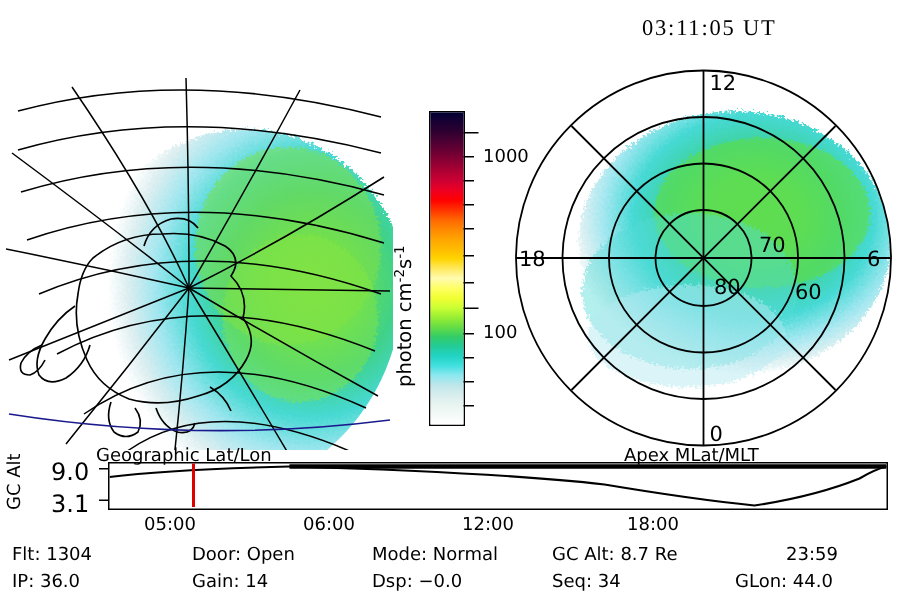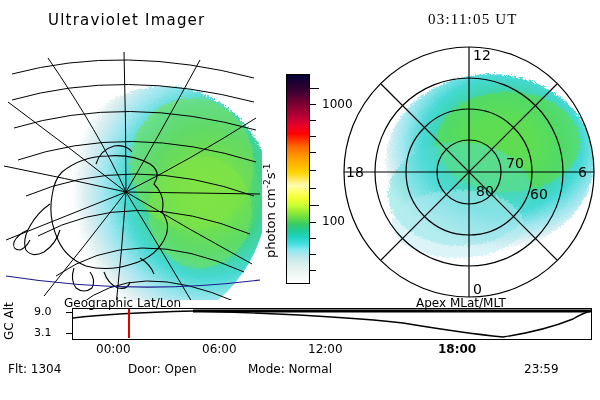--- a/index.html
+++ b/index.html
@@ -30,40 +30,39 @@
   .cb-label{position:absolute;left:322px;font-size:12px;white-space:nowrap;margin-top:16px;}
   #cb-axis-title{position:absolute;left:262px;top:100px;width:16px;
       font-size:13px;white-space:nowrap;transform-origin:left top;
       transform:rotate(-90deg) translate(-158px,0);}
   #cb-axis-title sup{font-size:9px;}
 
   
   #orbit-box{left:72px;top:308px;width:518px;height:30px;border:1px solid #000;}
   #orbit-svg{display:block;}
   #time-marker{position:absolute;left:128px;top:309px;width:2px;height:29px;background:#e00000;}
-  .ylab{position:absolute;font-size:11px;text-align:right;white-space:nowrap;}
+  .ylab{position:absolute;font-size:16px;text-align:right;white-space:nowrap;}
   #ylab-hi{left:34px;top:305px;}
   #ylab-lo{left:34px;top:326px;}
   #ylab-name{position:absolute;left:2px;top:306px;width:14px;font-size:12px;
       white-space:nowrap;transform-origin:left top;transform:rotate(-90deg) translate(-34px,0);}
   .ytick{position:absolute;left:66px;width:6px;height:1px;background:#000;}
   .xtick-lbl{position:absolute;top:342px;font-size:12px;white-space:nowrap;}
 
   
   #status{position:absolute;left:0;top:360px;width:552px;height:40px;font-size:12px;}
   .st-row{position:absolute;left:0;width:600px;height:18px;}
   #st-row0{top:2px;} #st-row1{top:20px;}
   .st-cell{position:absolute;white-space:nowrap;}
   .c0{left:8px;} .c1{left:128px;} .c2{left:248px;} .c3{left:368px;} .c4{left:490px;}
 </style>
 </head>
 <body>
 
 <div id="header" class="abs">
-  <div id="hdr-title" class="hdr-txt">Ultraviolet Imager</div>
   <div id="hdr-time" class="hdr-txt">03:11:05 UT</div>
 </div>
 
 <div id="geo-panel" class="panel">
   <svg width="258" height="256" viewBox="0 0 258 256">
     <defs>
       <clipPath id="geoClip">
           <circle cx="122" cy="148" r="142"></circle>
         </clipPath>
       <radialGradient id="auroraG" cx="0.70" cy="0.44" r="0.62">
@@ -209,25 +208,33 @@
 
 <div id="orbit-box" class="abs">
   <svg id="orbit-svg" width="518" height="30" viewBox="0 0 518 30">
     <path d="M 0 9 Q 40 4 120 2 L 518 2" fill="none" stroke="#000" stroke-width="1.4"></path>
     <path d="M 120 2 Q 260 6 330 14 Q 390 24 430 28 Q 470 22 500 10 Q 510 4 518 2" fill="none" stroke="#000" stroke-width="1.4"></path>
     <path d="M 120 2 L 518 2" fill="none" stroke="#000" stroke-width="3"></path>
   </svg>
 </div>
 <div id="time-marker"></div>
 
-<div class="xtick-lbl" style="left:96px;">00:00</div>
+<div class="xtick-lbl" style="left:96px;">05:00</div>
 <div class="xtick-lbl" style="left:202px;text-align:right;">06:00</div>
 <div class="xtick-lbl" style="left:308px;">12:00</div>
-<div class="xtick-lbl" style="left:438px;font-weight:bold;">18:00</div>
+<div class="xtick-lbl" style="left:418px;">18:00</div>
 <div class="xtick-lbl" style="left:524px;margin-top:20px;">23:59</div>
 
 <div id="status">
   <div id="st-row0" class="st-row">
     <span class="st-cell c0">Flt: 1304</span>
     <span class="st-cell c1">Door: Open</span>
     <span class="st-cell c2">Mode: Normal</span>
+    <span class="st-cell c3">GC Alt: 8.7 Re</span>
   </div>
+  <div id="st-row1" class="st-row">
+    <span class="st-cell c0">IP: 36.0</span>
+    <span class="st-cell c1">Gain: 14</span>
+    <span class="st-cell c2">Dsp:   −0.0</span>
+    <span class="st-cell c3">Seq: 34</span>
+    <span class="st-cell c4">GLon:  44.0</span>
+  </div>
 </div>
 
 </body></html>

